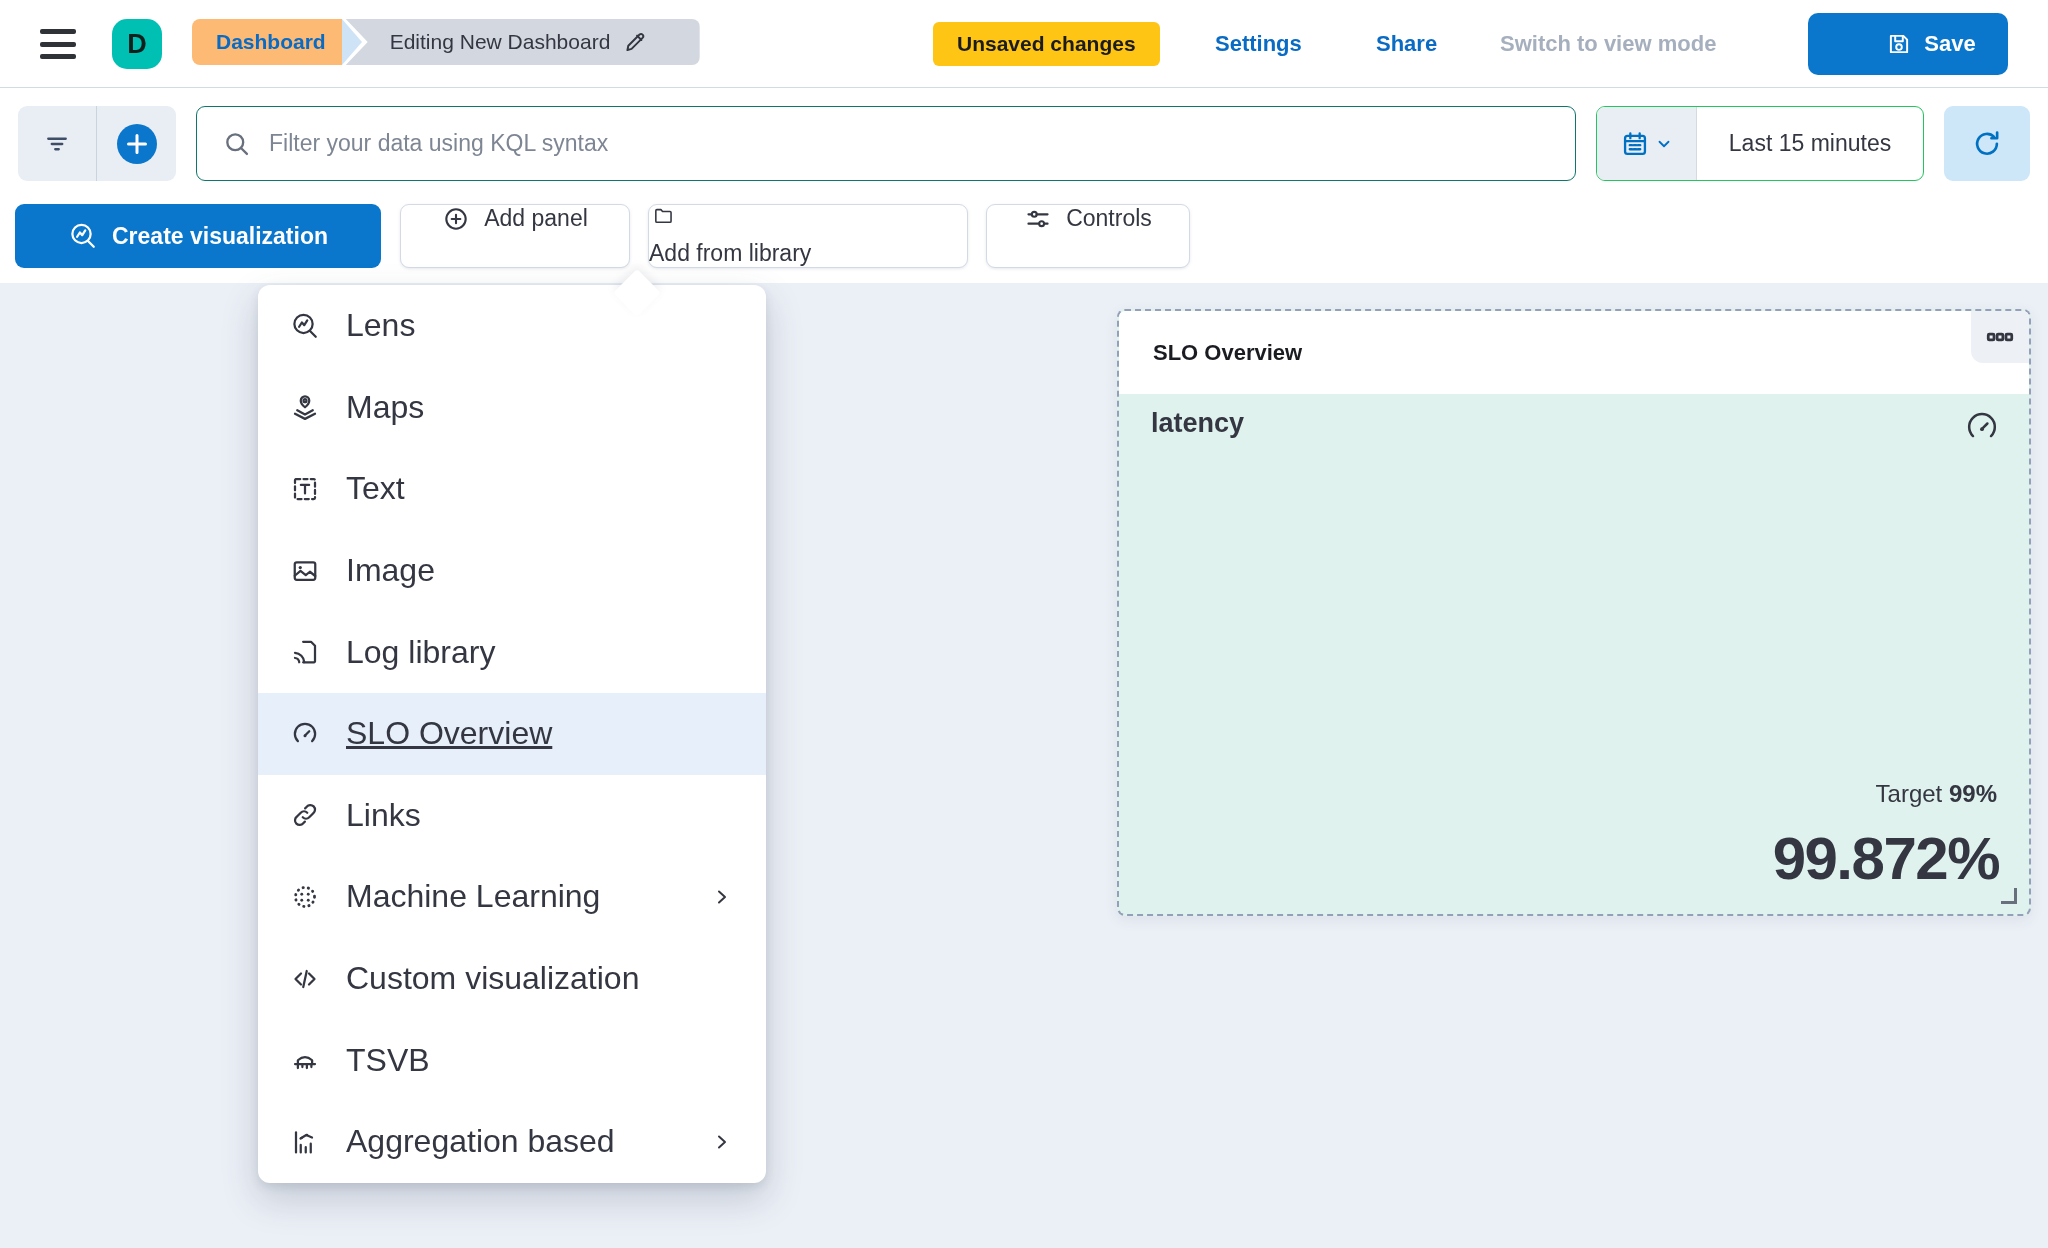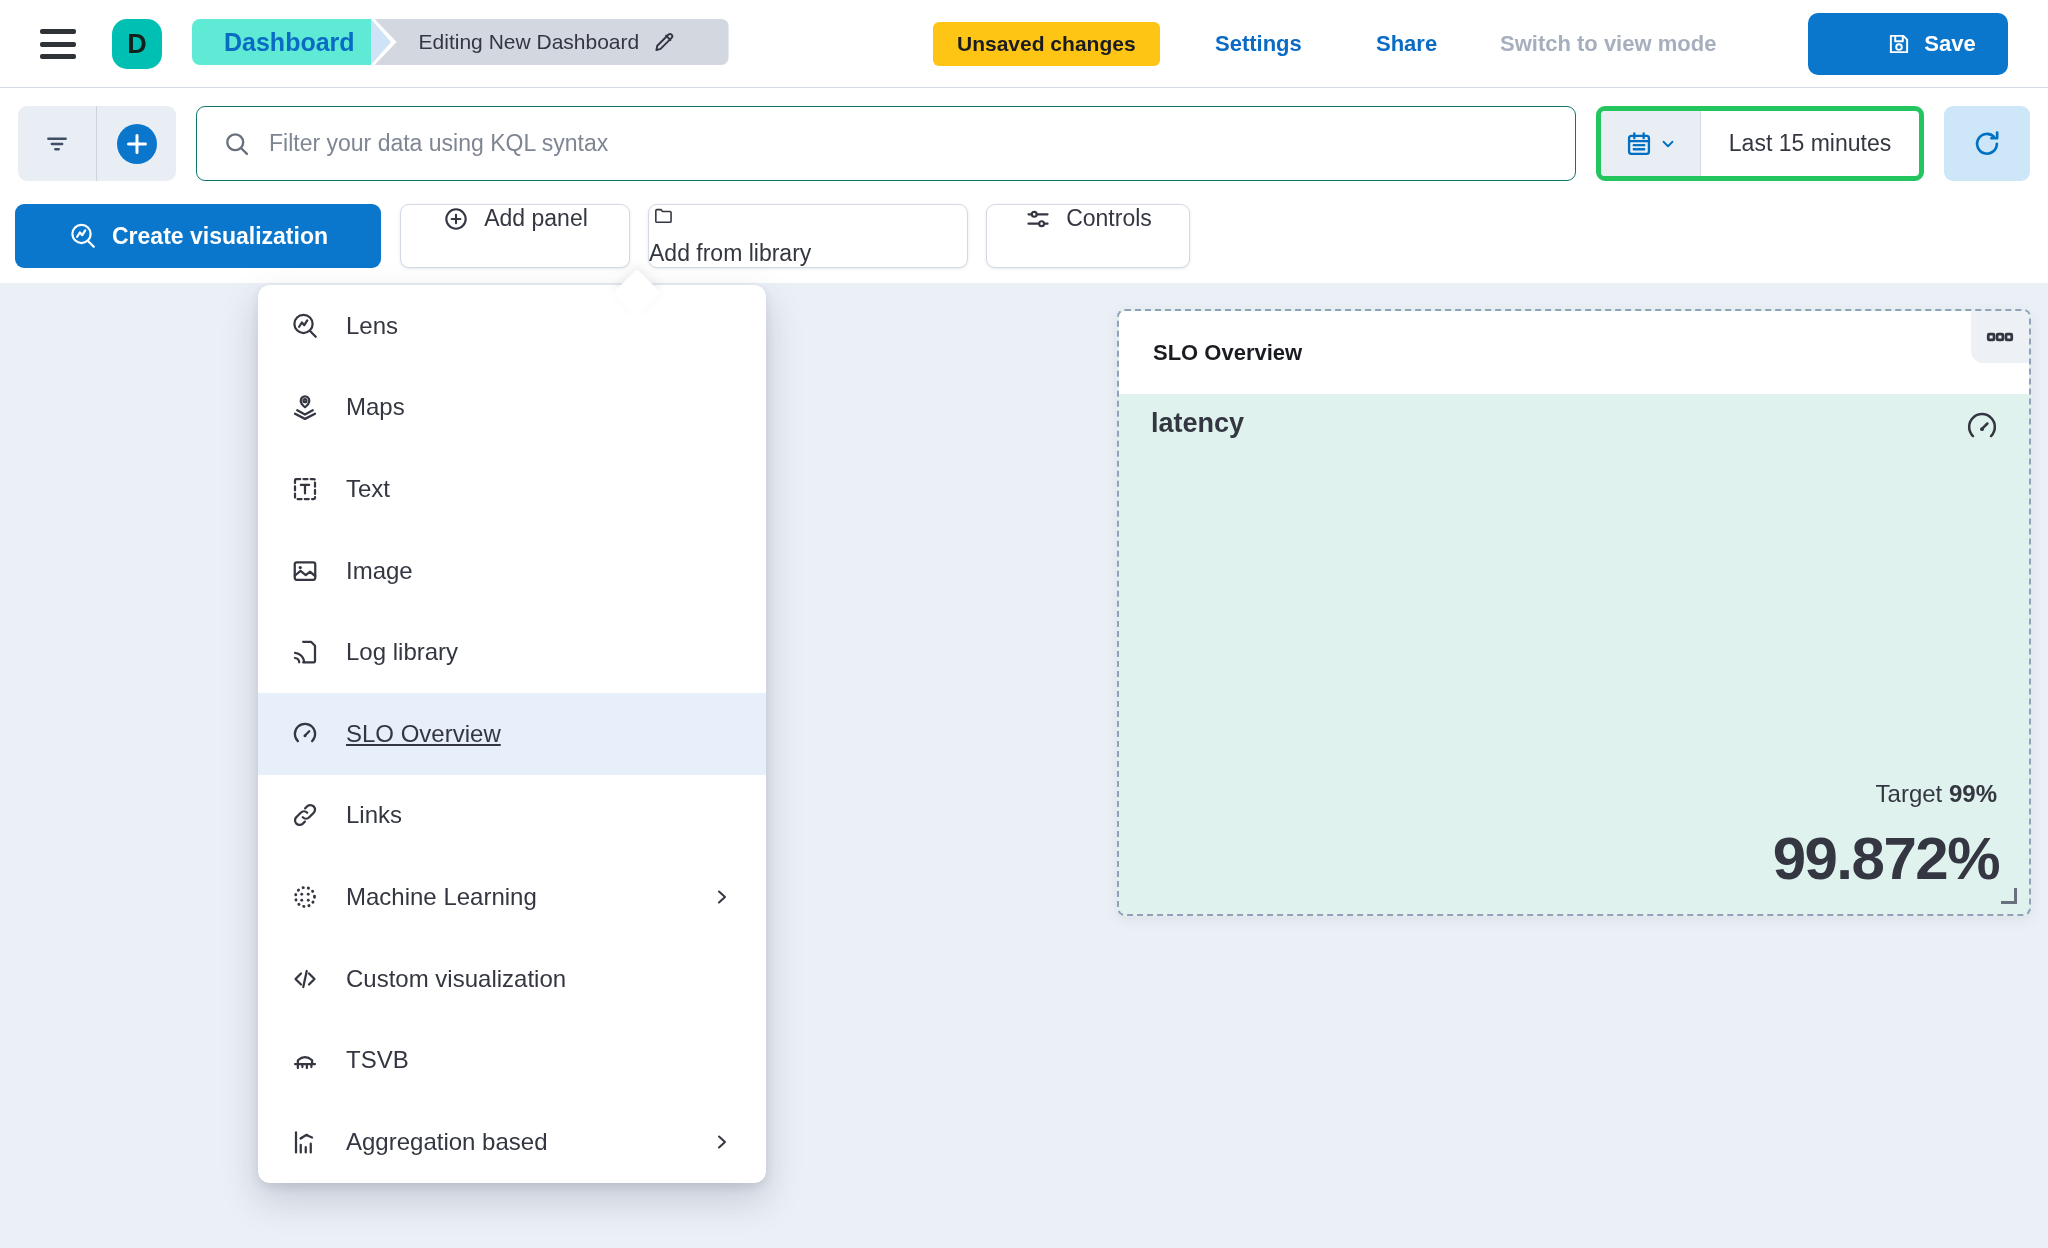--- a/index.html
+++ b/index.html
@@ -14,57 +14,57 @@
   svg.ic.g { stroke:#69707d; }
   svg.ic.s { stroke:#3d4e66; }
   svg.ic .fd { stroke:none; }
 
   
   .topbar { position:absolute; left:0; top:0; width:2048px; height:88px; background:#fff; border-bottom:1px solid #d3dae6; z-index:10; }
   .hamburger { position:absolute; left:40px; top:29px; width:36px; height:30px; display:flex; flex-direction:column; justify-content:space-between; cursor:pointer; }
   .hamburger span { display:block; height:5px; background:#2f3338; border-radius:2px; }
   .avatar { position:absolute; left:112px; top:19px; width:50px; height:50px; border-radius:15px; background:#00bfb3; color:#10201c; font-size:27px; font-weight:700; display:flex; align-items:center; justify-content:center; cursor:pointer; }
   .breadcrumbs { position:absolute; left:192px; top:19px; height:46px; display:flex; align-items:stretch; }
-  .crumb-first { background:#5eead4; color:#0a6bc5; font-size:25px; font-weight:600; display:flex; align-items:center; padding:0 16px 0 32px; border-radius:8px 0 0 8px; cursor:pointer; }
+  .crumb-first { background:#fdba74; color:#0a6bc5; font-size:21px; font-weight:600; display:flex; align-items:center; padding:0 16px 0 24px; border-radius:8px 0 0 8px; cursor:pointer; }
   .crumb-arrow { width:0; height:0; border-top:23px solid transparent; border-bottom:23px solid transparent; border-left:20px solid #cfe3f7; }
   .crumb-last { position:relative; margin-left:-16px; width:354px; border-radius:0 8px 8px 0; overflow:hidden; display:flex; align-items:center; gap:12px; padding:0 18px 0 44px; cursor:pointer; }
   .crumb-last::before { content:''; position:absolute; inset:0; background:#d3d8e0; clip-path:polygon(0 0,100% 0,100% 100%,0 100%,22px 50%); }
   .crumb-last > * { position:relative; }
   .crumb-last span { font-size:21px; font-weight:500; color:#343741; }
   .badge { position:absolute; left:933px; top:22px; height:44px; padding:0 24px; background:#fec514; border-radius:6px; display:flex; align-items:center; font-size:21px; font-weight:700; color:#1a1c21; }
   .top-link { position:absolute; top:0; height:88px; display:flex; align-items:center; font-size:22px; font-weight:600; color:#0a6bc5; cursor:pointer; }
   .top-link.muted { color:#a6afbe; }
   .save-btn { position:absolute; left:1808px; top:13px; width:200px; height:62px; background:#0b77cc; border-radius:10px; border:none; color:#fff; font-size:22px; font-weight:600; font-family:inherit; display:flex; align-items:center; justify-content:center; gap:12px; cursor:pointer;padding-left:46px; }
 
   
   .filter-group { position:absolute; left:18px; top:106px; width:158px; height:75px; background:#e9edf4; border-radius:9px; display:flex; }
   .fg-cell { width:79px; display:flex; align-items:center; justify-content:center; cursor:pointer; }
   .fg-cell.first { border-right:1px solid #ccd3df; }
   .kql-input { position:absolute; left:196px; top:106px; width:1380px; height:75px; background:#fff; border:1px solid #0f766e; border-radius:9px; display:flex; align-items:center; padding-left:26px; gap:18px; }
   .kql-input input { flex:1; border:none; outline:none; background:transparent; font-family:inherit; font-size:23px; color:#343741; height:100%; }
   .kql-input input::placeholder { color:#7e8694; }
-  .datepicker { position:absolute; left:1596px; top:106px; width:328px; height:75px; background:#fff; border:5px solid #22c55e; border-radius:9px; display:flex; overflow:hidden; }
+  .datepicker { position:absolute; left:1596px; top:106px; width:328px; height:75px; background:#fff; border:1px solid #22c55e; border-radius:9px; display:flex; overflow:hidden; }
   .dp-left { width:100px; background:#e9edf4; border-right:1px solid #d3dae6; display:flex; align-items:center; justify-content:center; gap:6px; cursor:pointer; }
   .dp-right { flex:1; display:flex; align-items:center; justify-content:center; font-size:23px; color:#343741; cursor:pointer; }
   .refresh-btn { position:absolute; left:1944px; top:106px; width:86px; height:75px; background:#cde6f8; border:none; border-radius:9px; display:flex; align-items:center; justify-content:center; cursor:pointer; }
 
   
   .create-btn { position:absolute; left:15px; top:204px; width:366px; height:64px; background:#0b77cc; border:none; border-radius:9px; color:#fff; font-family:inherit; font-size:23px; font-weight:600; display:flex; align-items:center; justify-content:center; gap:14px; cursor:pointer; }
   .tb-btn { position:absolute; top:204px; height:64px; background:#fff; border:1px solid #d3dae6; border-radius:9px; box-shadow:0 1px 3px rgba(152,162,179,.25); font-family:inherit; font-size:23px; font-weight:500; color:#343741; display:flex; align-items:flex-start; justify-content:center; gap:14px; cursor:pointer; }
   .tb-addpanel { left:400px; width:230px; }
   .tb-addlib { left:648px; width:320px;flex-direction:column; }
   .tb-controls { left:986px; width:204px; }
 
   
   .canvas { position:absolute; left:0; top:283px; width:2048px; height:965px; background:#ebeff6; }
 
   
   .menu-caret { position:absolute; left:620px; top:276px; width:34px; height:34px; background:#fff; transform:rotate(45deg); border-radius:4px; box-shadow:-3px -3px 8px rgba(100,110,130,.10); z-index:8; }
   .add-menu { position:absolute; left:258px; top:285px; width:508px; height:898px; background:#fff; border-radius:12px; box-shadow:0 16px 36px rgba(60,72,94,.22),0 4px 10px rgba(60,72,94,.12); z-index:7; display:flex; flex-direction:column; overflow:hidden; }
-  .menu-item { height:81.6px; flex:none; display:flex; align-items:center; gap:26px; padding:0 32px; font-size:24px; color:#343741; cursor:pointer; }
+  .menu-item { height:81.6px; flex:none; display:flex; align-items:center; gap:26px; padding:0 32px; font-size:32px; color:#343741; cursor:pointer; }
   .menu-item.selected { background:#e6effa; }
   .menu-item.selected .mi-label { text-decoration:underline; }
   .mi-chevron { margin-left:auto; display:flex; }
 
   
   .slo-panel { position:absolute; left:1117px; top:309px; width:914px; height:607px; background:#dff2ee; border:2px dashed #93a0b8; border-radius:8px; overflow:hidden; z-index:1; box-shadow:0 4px 14px rgba(60,72,94,.08); }
   .slo-header { position:relative; height:83px; background:#fff; display:flex; align-items:center; padding:0 34px; }
   .slo-title { font-size:22px; font-weight:700; color:#1a1c21; }
   .panel-opts { position:absolute; right:0; top:0; width:58px; height:52px; background:#edf0f5; border-radius:0 0 0 12px; display:flex; align-items:center; justify-content:center; cursor:pointer; }
   .slo-body { position:relative; height:520px; }

